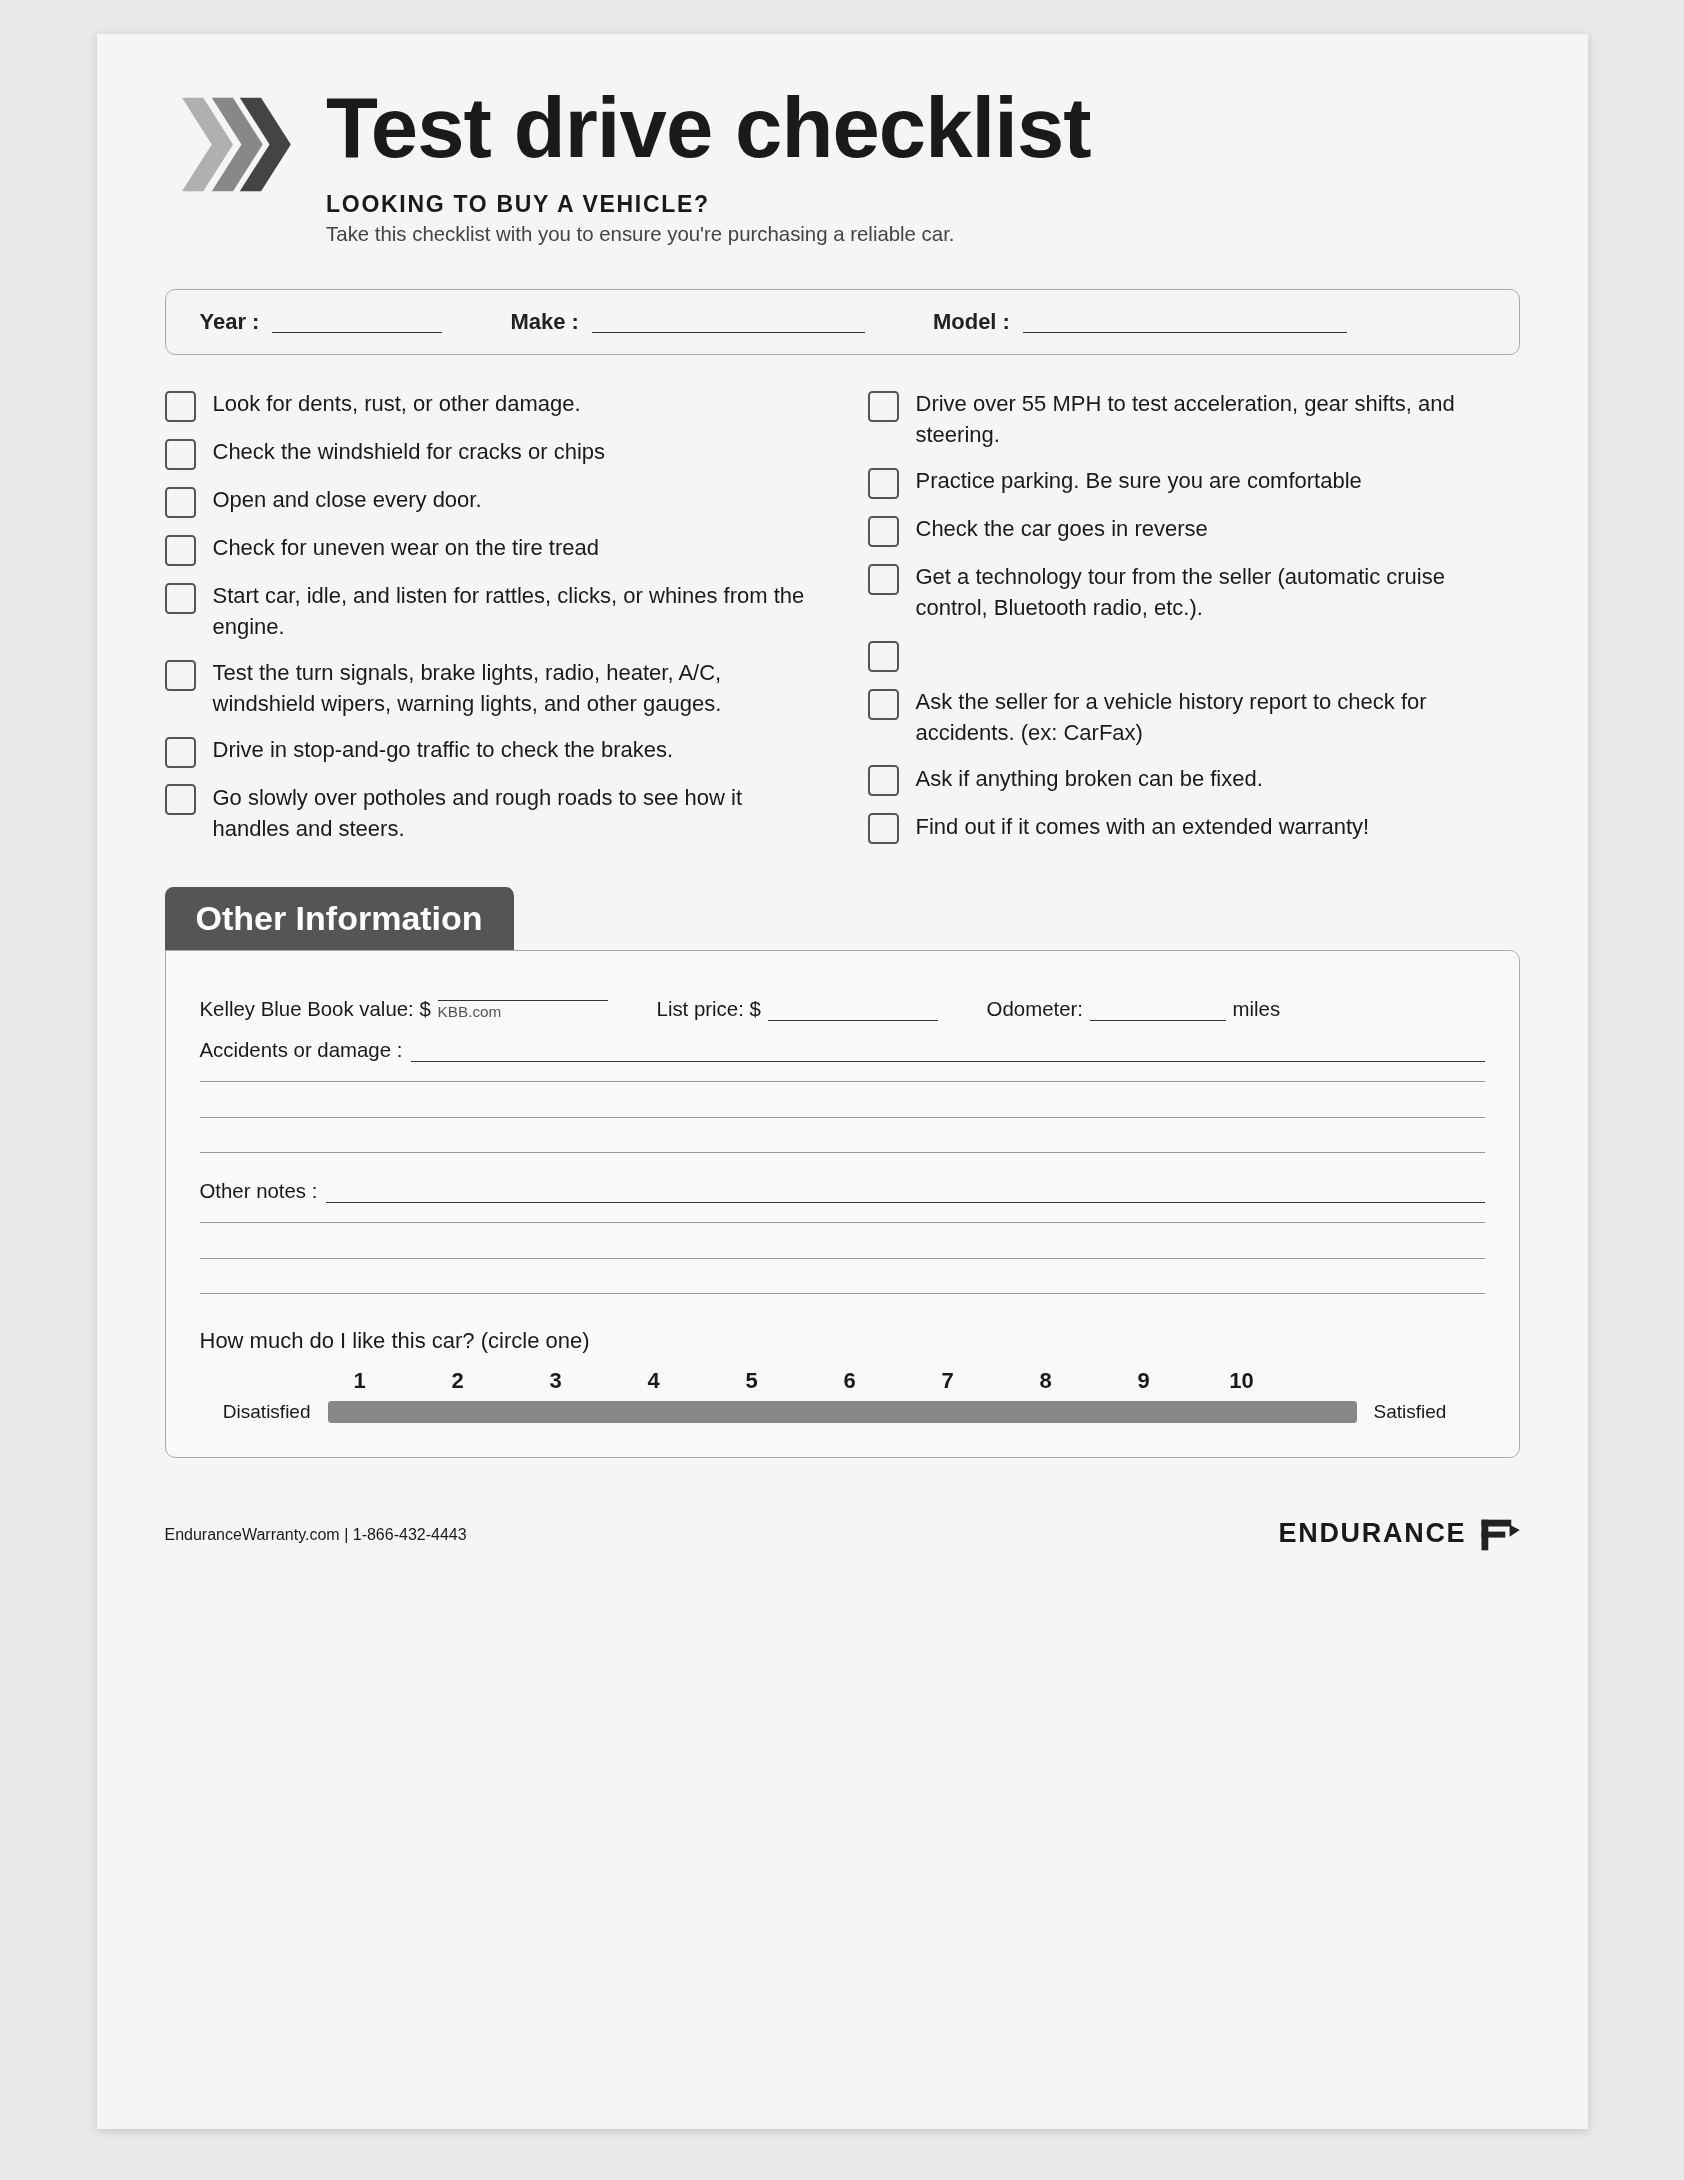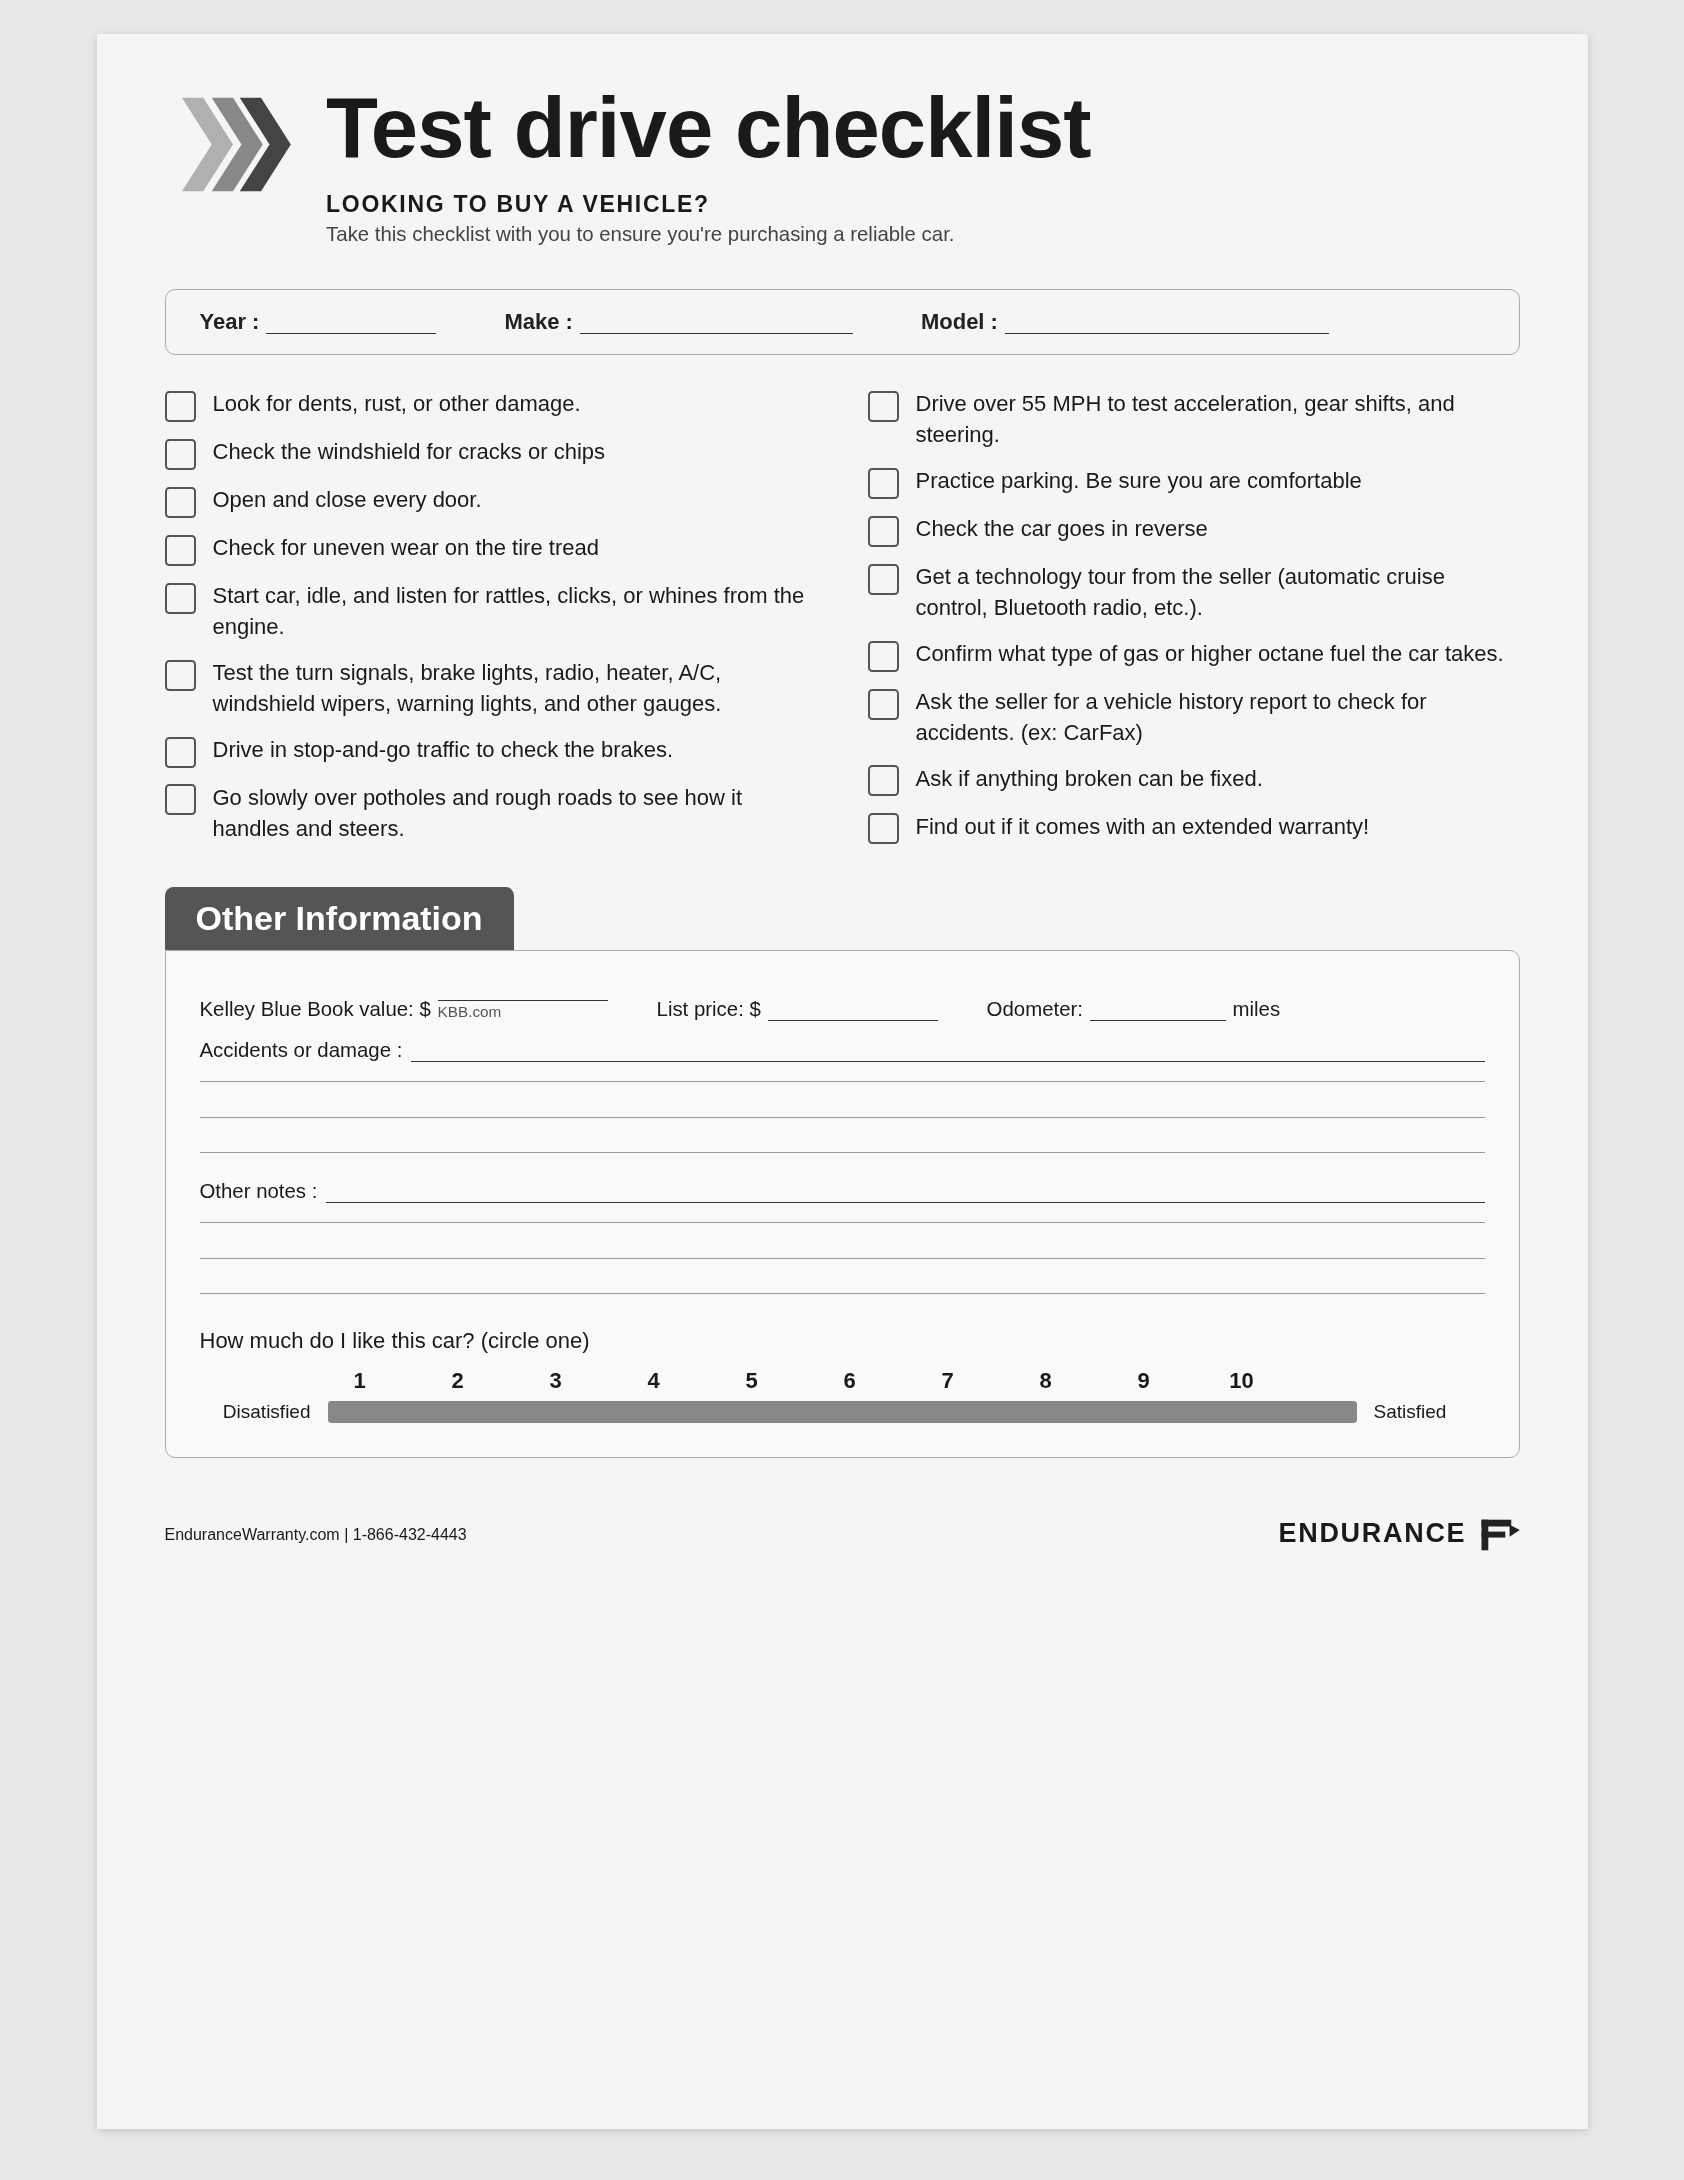--- a/index.html
+++ b/index.html
@@ -67,22 +67,22 @@
       padding: 19px 34px;
       margin-bottom: 34px;
       display: flex;
       align-items: center;
       gap: 68px;
       font-size: 22px;
       color: #222;
     }
     .vehicle-field {
       display: flex;
-      align-items: center;
-      gap: 7px;
+      align-items: flex-start;
+      gap: 13px;
     }
     .vehicle-field-label {
       font-weight: 600;
       white-space: nowrap;
     }
 
     
     .checklist-section {
       display: grid;
       grid-template-columns: 1fr 1fr;
@@ -347,21 +347,20 @@
         <div class="checklist-item">
           <div class="checkbox"></div>
           <span>Check the car goes in reverse</span>
         </div>
         <div class="checklist-item">
           <div class="checkbox"></div>
           <span>Get a technology tour from the seller (automatic cruise control, Bluetooth radio, etc.).</span>
         </div>
         <div class="checklist-item">
           <div class="checkbox"></div>
-          <span>Confirm what type of gas or higher octane fuel the car takes.</span>
         </div>
         <div class="checklist-item">
           <div class="checkbox"></div>
           <span>Ask the seller for a vehicle history report to check for accidents. (ex: CarFax)</span>
         </div>
         <div class="checklist-item">
           <div class="checkbox"></div>
           <span>Ask if anything broken can be fixed.</span>
         </div>
         <div class="checklist-item">

